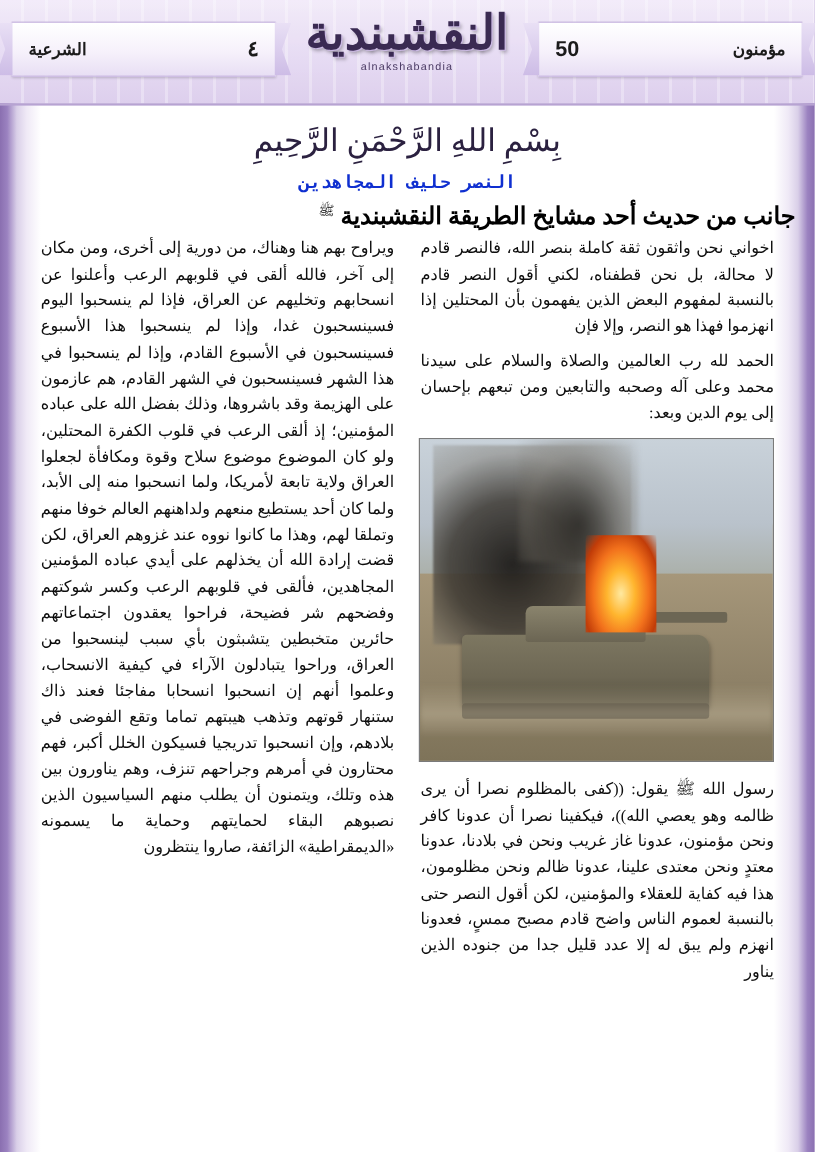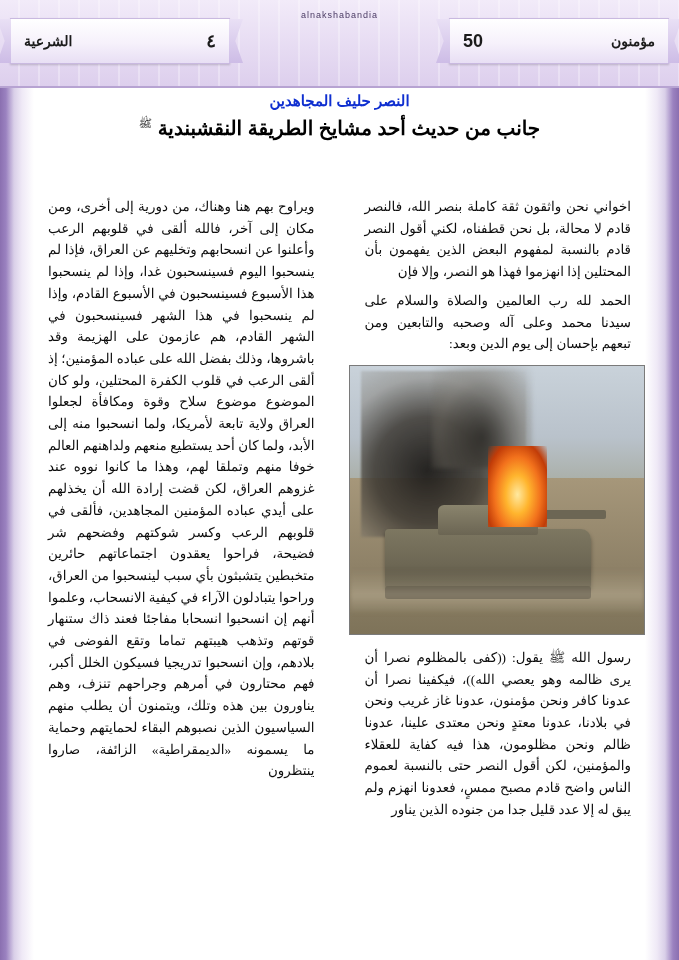--- a/index.html
+++ b/index.html
@@ -122,32 +122,31 @@
     font-family: "Liberation Serif", serif;
     font-size: 26px;
     color: #2b2140;
     letter-spacing: 1px;
   }
 
   
   .subtitle {
     text-align: center;
     color: #0f2fd0;
-    font-family: Liberation Sans, sans-serif;
+    font-family: Liberation Mono, monospace;
     font-weight: bold;
     font-size: 15px;
     margin: 4px 0 6px;
   }
   .headline {
-    text-align: center;
-    font-family: Liberation Sans, sans-serif;
+    font-family: Liberation Serif, serif;
     font-weight: bold;
     font-size: 20px;
     color: #000000;
-    margin: 0 0 14px;
+    margin: 0 16px 14px;
   }
   .headline .salla {
     font-size: 11px;
     font-weight: normal;
     vertical-align: super;
   }
 
   
   .content {
     position: absolute;
@@ -157,21 +156,21 @@
     bottom: 12px;
     display: flex;
     gap: 22px;
     direction: rtl;
   }
   .col {
     flex: 1 1 0;
     min-width: 0;
   }
   .col p {
-    margin: 0 14px 7px;
+    margin: 0 0 7px;
     font-family: "Liberation Serif", serif;
     font-size: 13.4px;
     line-height: 1.62;
     color: #0d0d0d;
     text-align: justify;
     text-justify: inter-word;
   }
   .photo {
     width: 100%;
     height: 268px;
@@ -271,29 +270,31 @@
 
   <div class="masthead">
     <div class="masthead-bg"></div>
 
     <div class="ribbon right">
       <span class="ribbon-text">مؤمنون</span>
       <span class="ribbon-num">50</span>
     </div>
 
     <div class="logo">
+      <div class="logo-ar">النقشبندية</div>
       <div class="logo-en">alnakshabandia</div>
     </div>
 
     <div class="ribbon left">
       <span class="ribbon-num">٤</span>
       <span class="ribbon-text">الشرعية</span>
     </div>
   </div>
 
+  <div class="basmala">بِسْمِ اللهِ الرَّحْمَنِ الرَّحِيمِ</div>
 
   <div class="subtitle">النصر حليف المجاهدين</div>
   <div class="headline">
     <span>جانب من حديث أحد مشايخ الطريقة النقشبندية</span>
     <span class="salla">ﷺ</span>
   </div>
 
   <div class="content">
 
     <div class="col">

